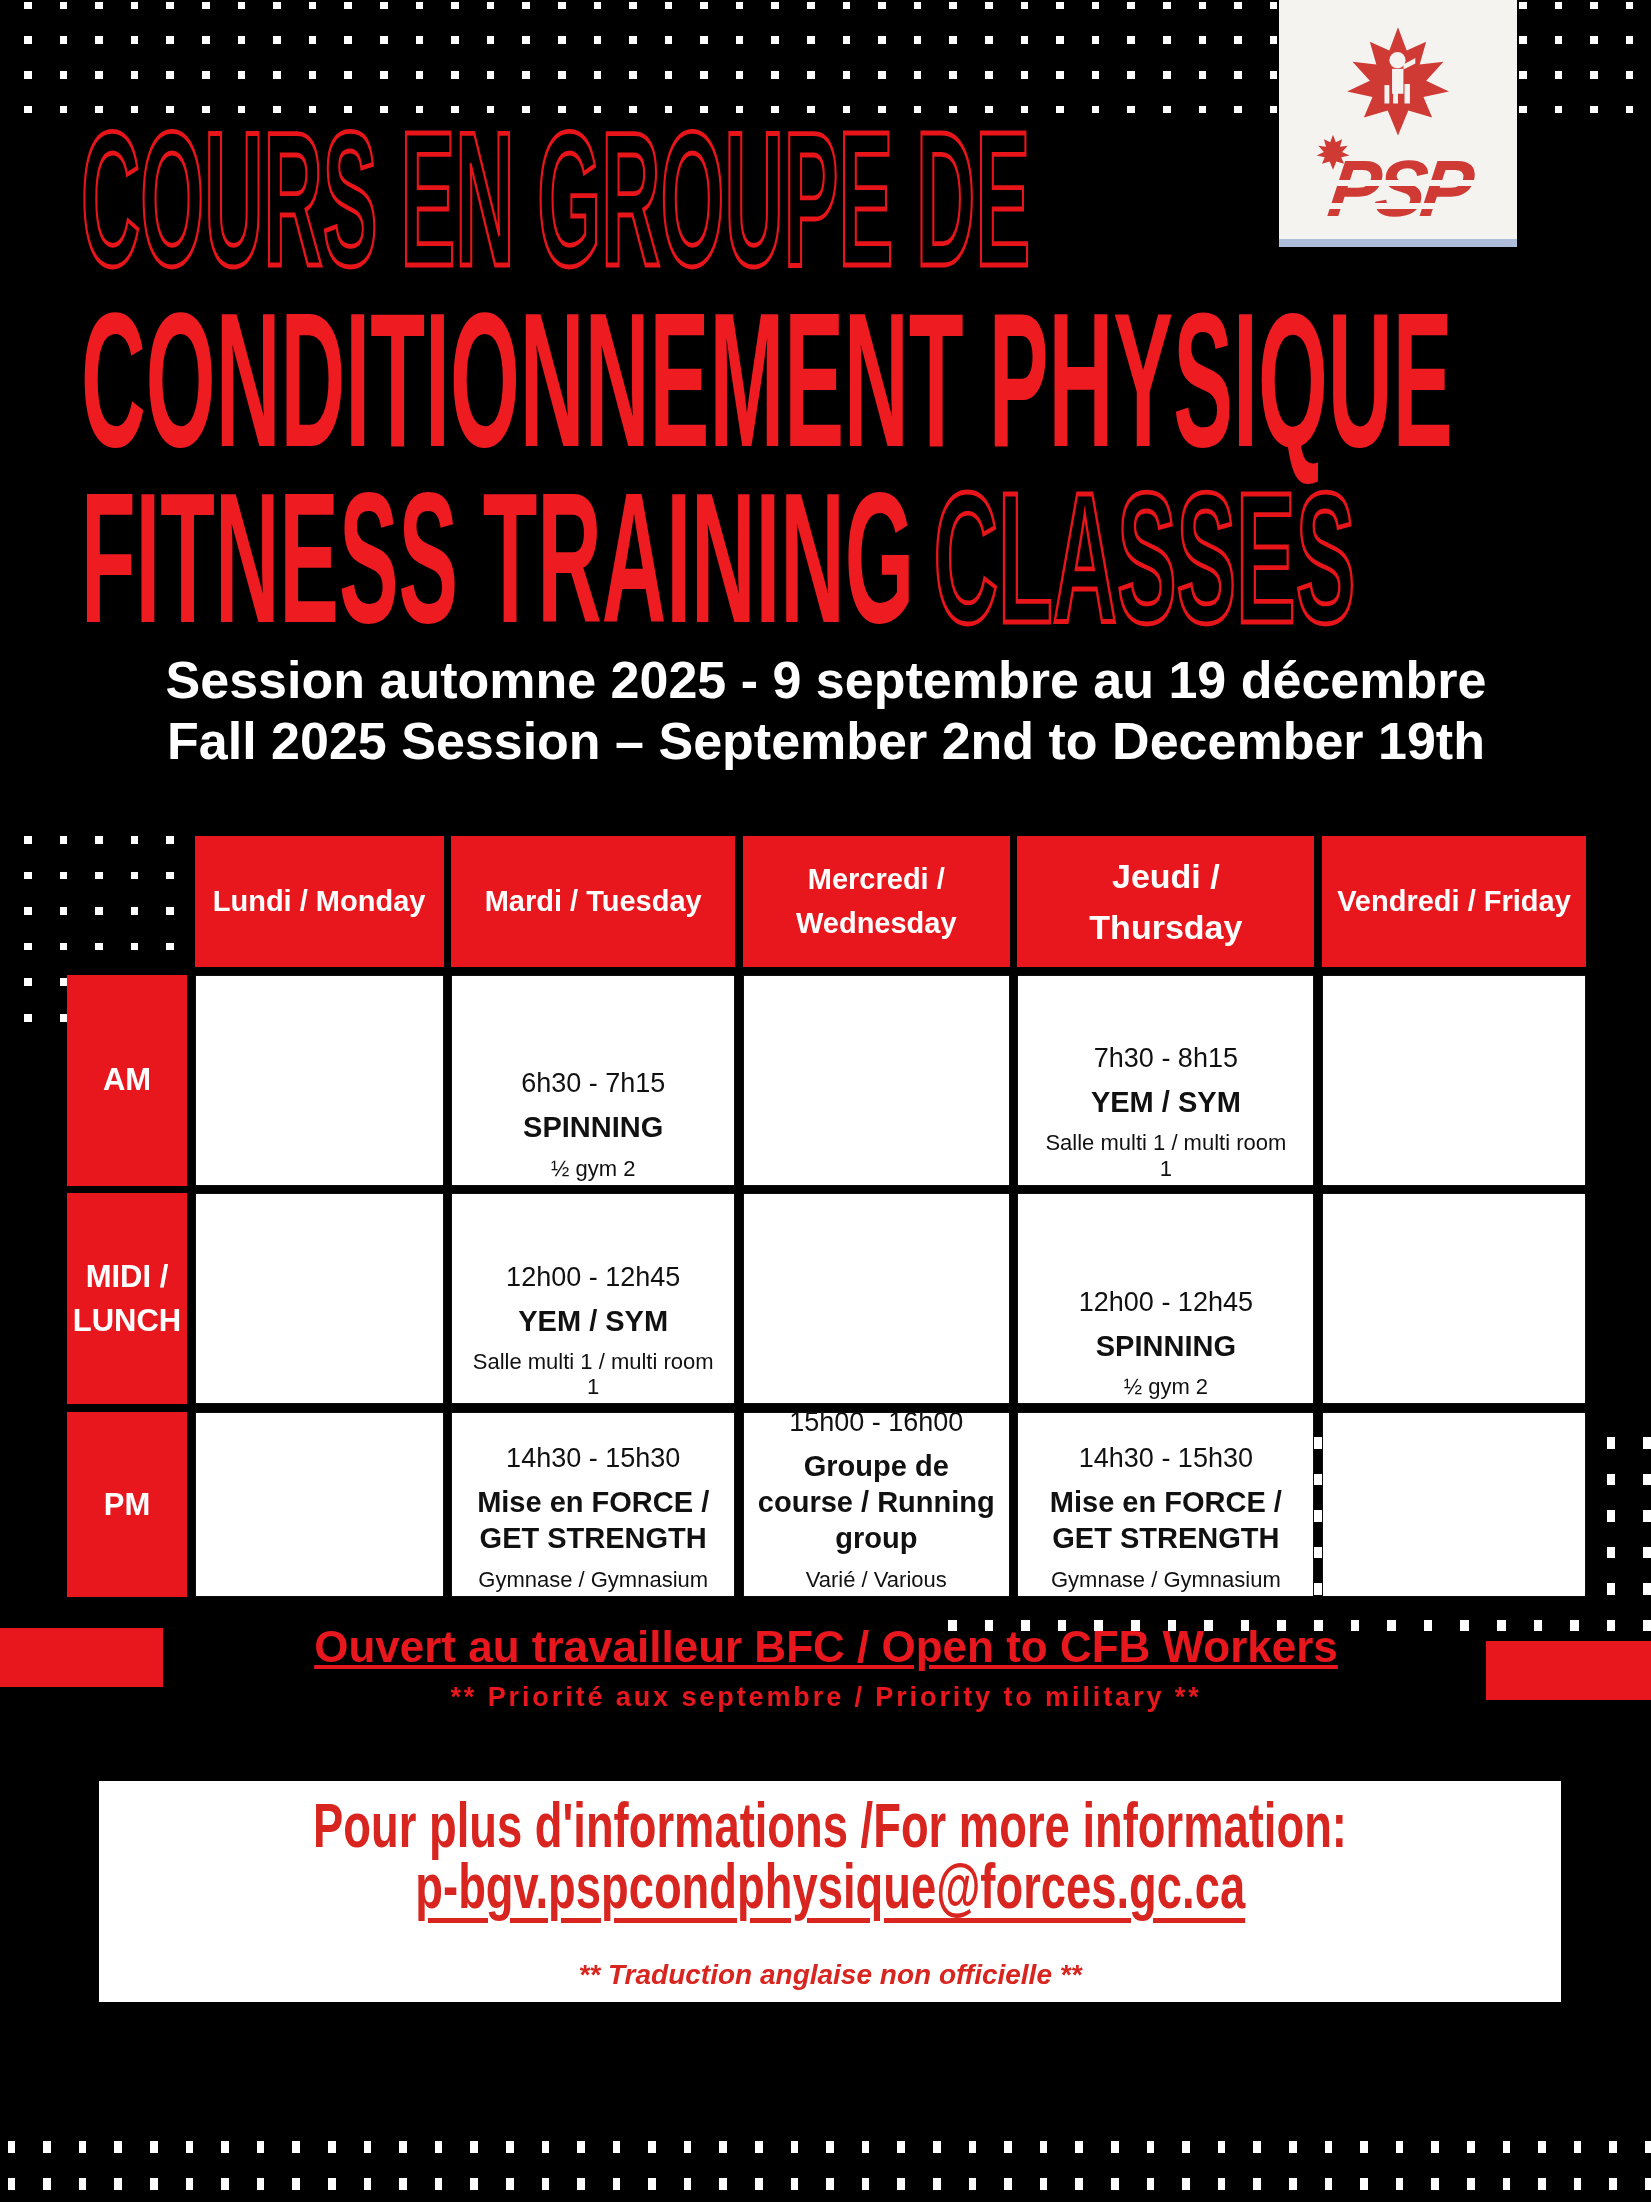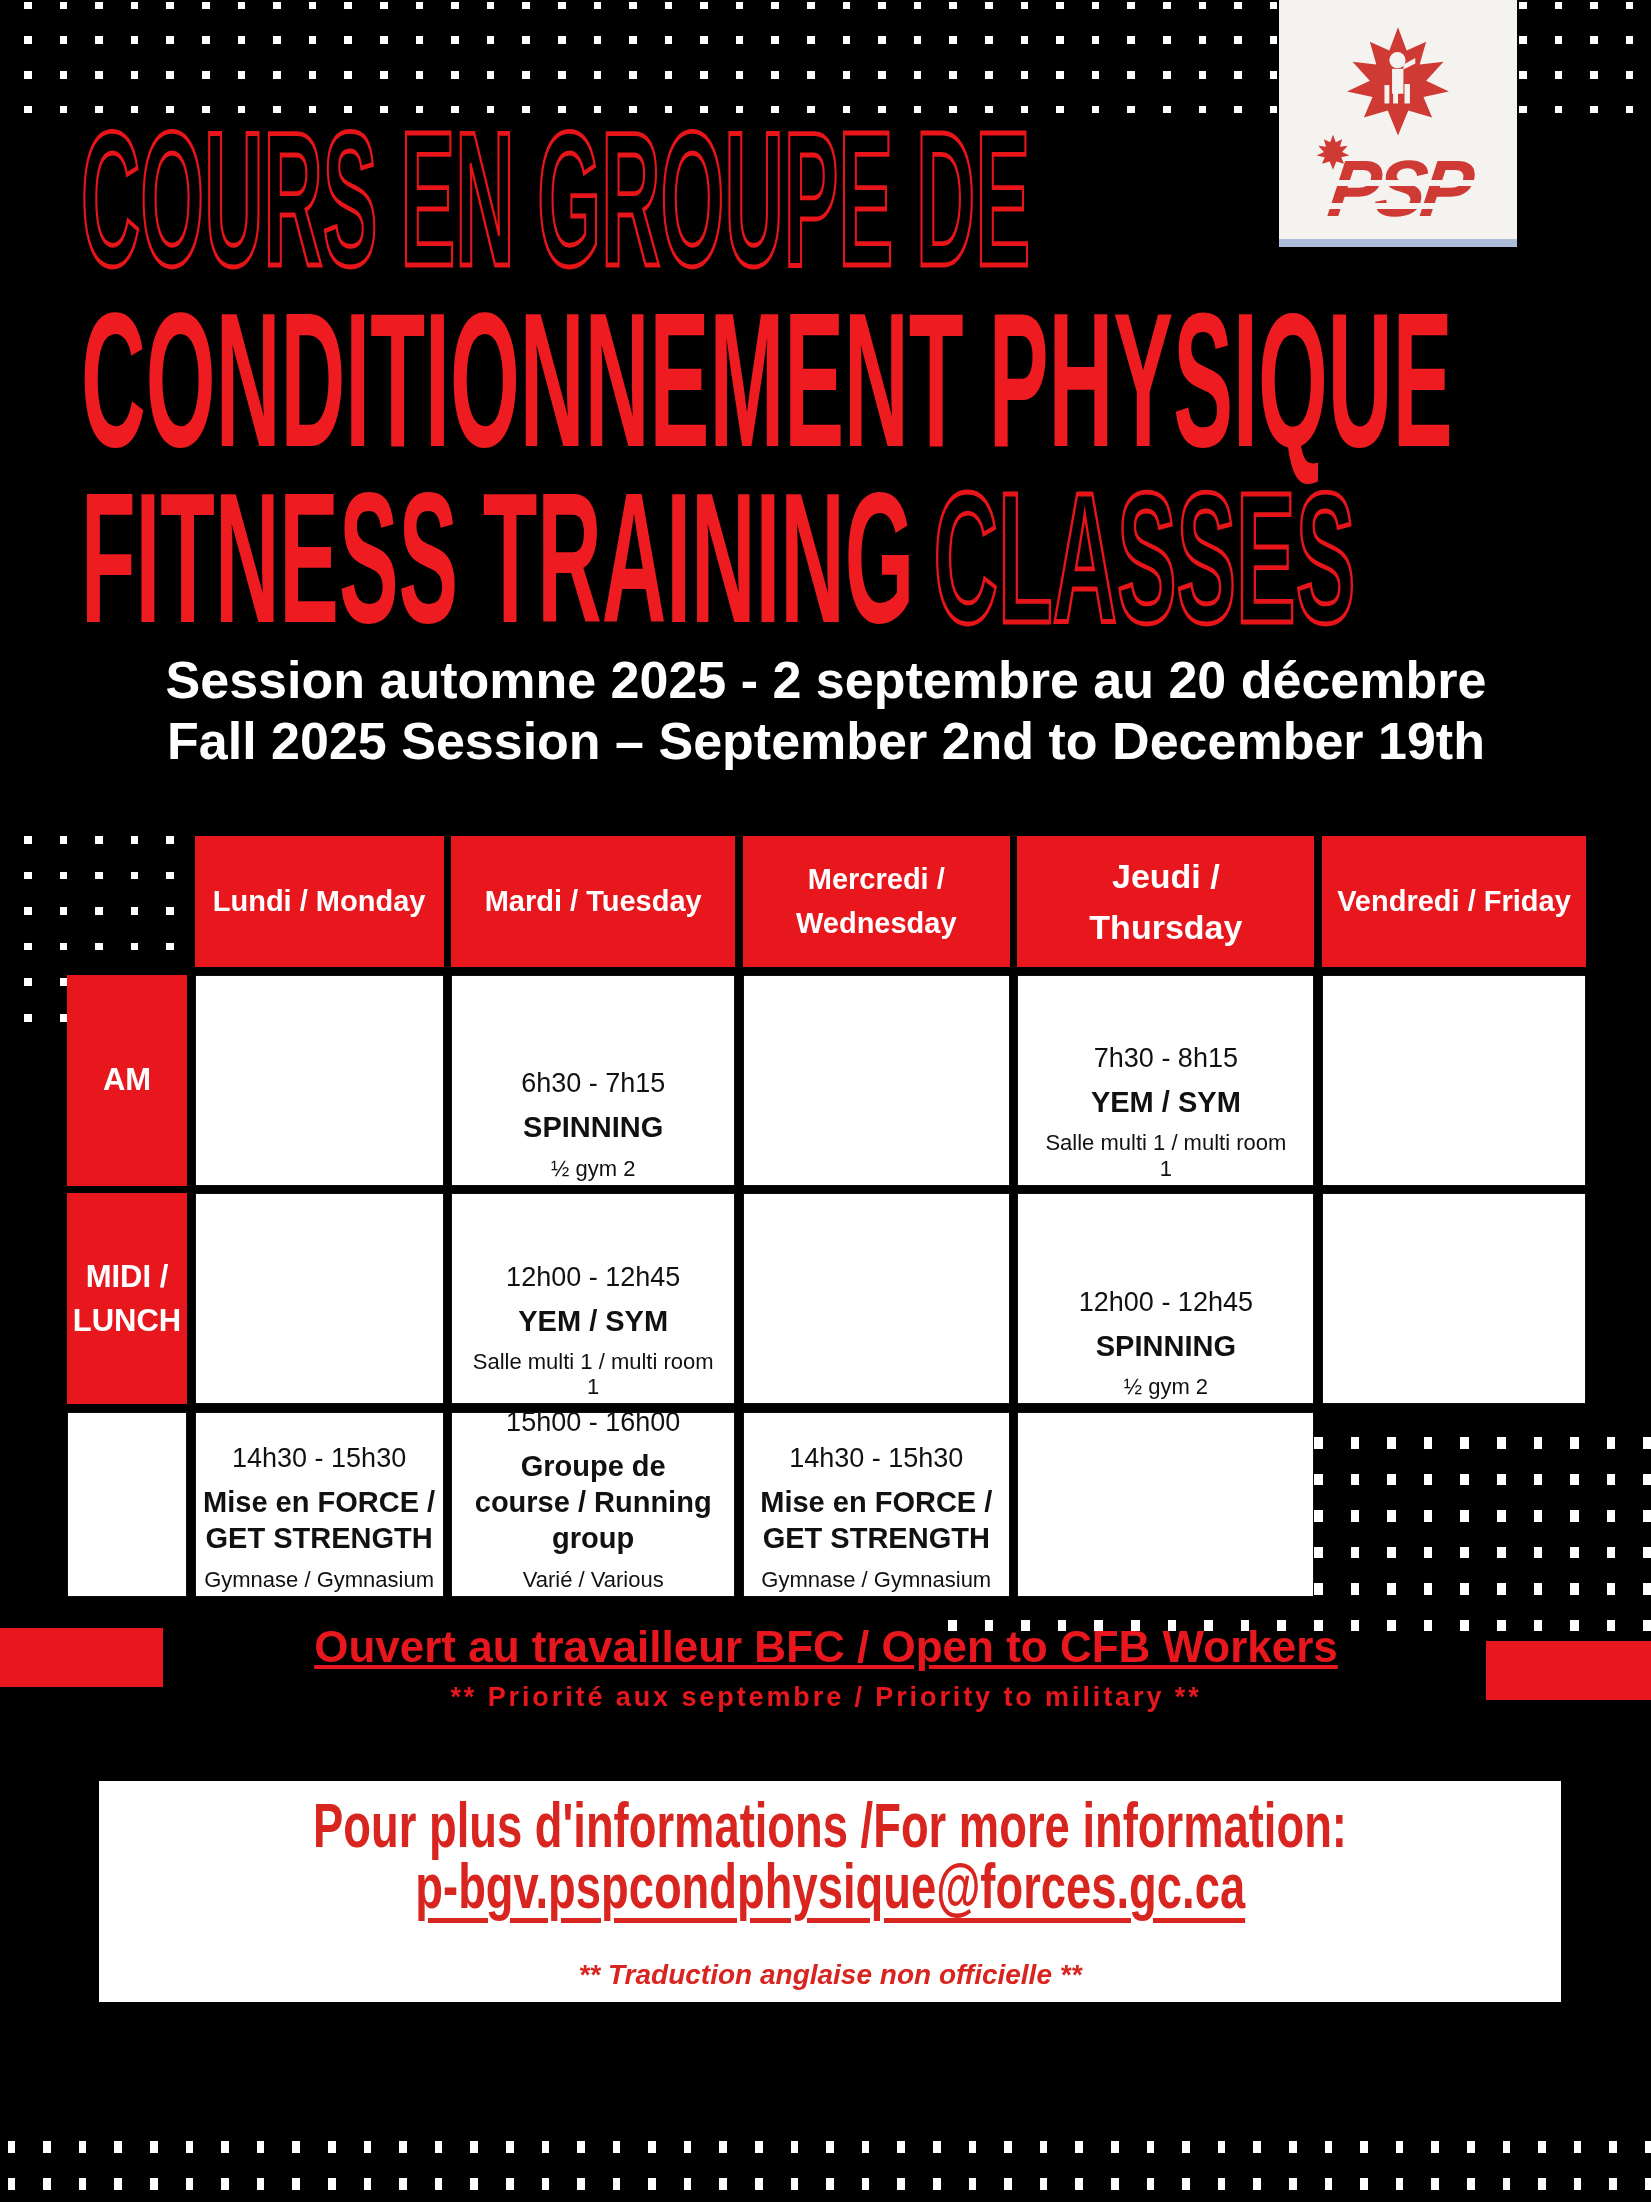--- a/index.html
+++ b/index.html
@@ -539,21 +539,21 @@
   <span class="sqz outline" style="transform:scaleX(.43);">COURS EN GROUPE DE</span>
 </div>
 <div class="tline t2">
   <span class="sqz solid" style="transform:scaleX(.47);">CONDITIONNEMENT PHYSIQUE</span>
 </div>
 <div class="tline t3">
   <span class="sqz" style="transform:scaleX(.48);">
     <span class="solid">FITNESS TRAINING</span><span class="outline">CLASSES</span>
   </span>
 </div>
-<div class="sub sub1">Session automne 2025 - 2 septembre au 20 décembre</div>
+<div class="sub sub1">Session automne 2025 - 9 septembre au 19 décembre</div>
 <div class="sub sub2">Fall 2025 Session – September 2nd to December 19th</div>
 
 <div class="table">
   <div class="ghost"></div>
   <div class="hcell">
     <span>Lundi / Monday</span>
     </div>
   <div class="hcell">
     <span>Mardi / Tuesday</span>
     </div>
@@ -618,20 +618,23 @@
     <div class="t">12h00 - 12h45</div>
     <div class="n">SPINNING</div>
     <div class="l">½ gym 2</div>
   </div>
   <div class="wcell">
     <div class="t"></div>
     <div class="n"></div>
     <div class="l"></div>
   </div>
 
+  <div class="rlabel">
+    <span>PM</span>
+    </div>
   <div class="wcell">
     <div class="t"></div>
     <div class="n"></div>
     <div class="l"></div>
   </div>
   <div class="wcell">
     <div class="t">14h30 - 15h30</div>
     <div class="n">Mise en FORCE / GET STRENGTH</div>
     <div class="l">Gymnase / Gymnasium</div>
   </div>

